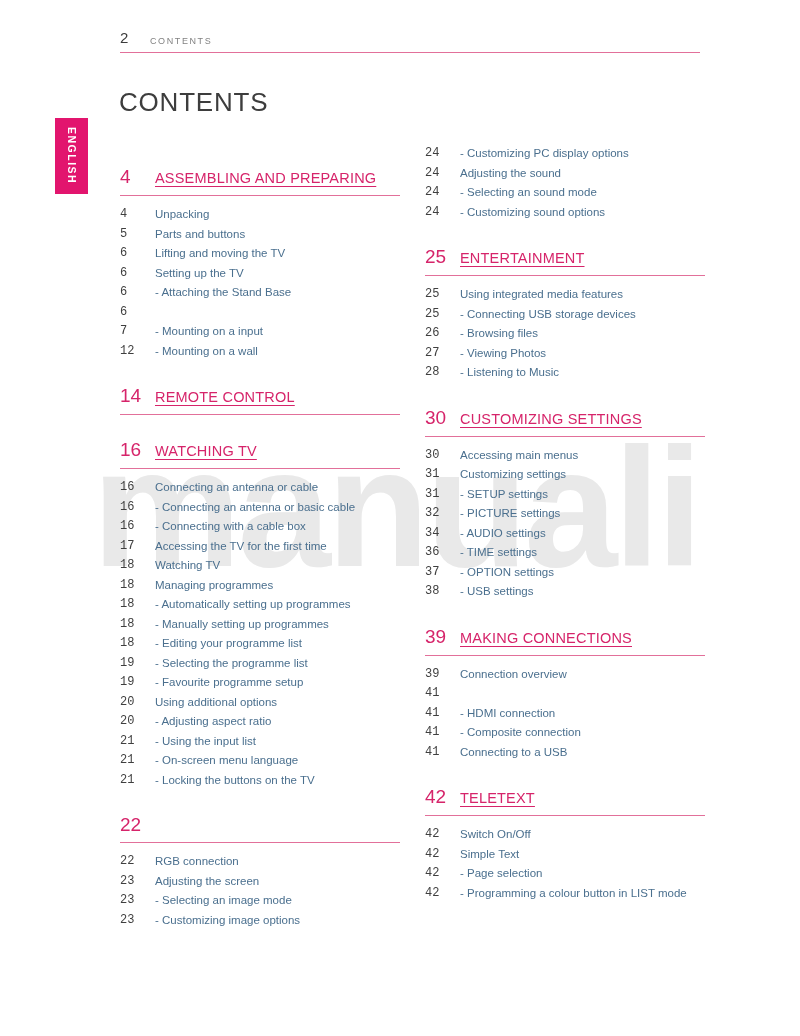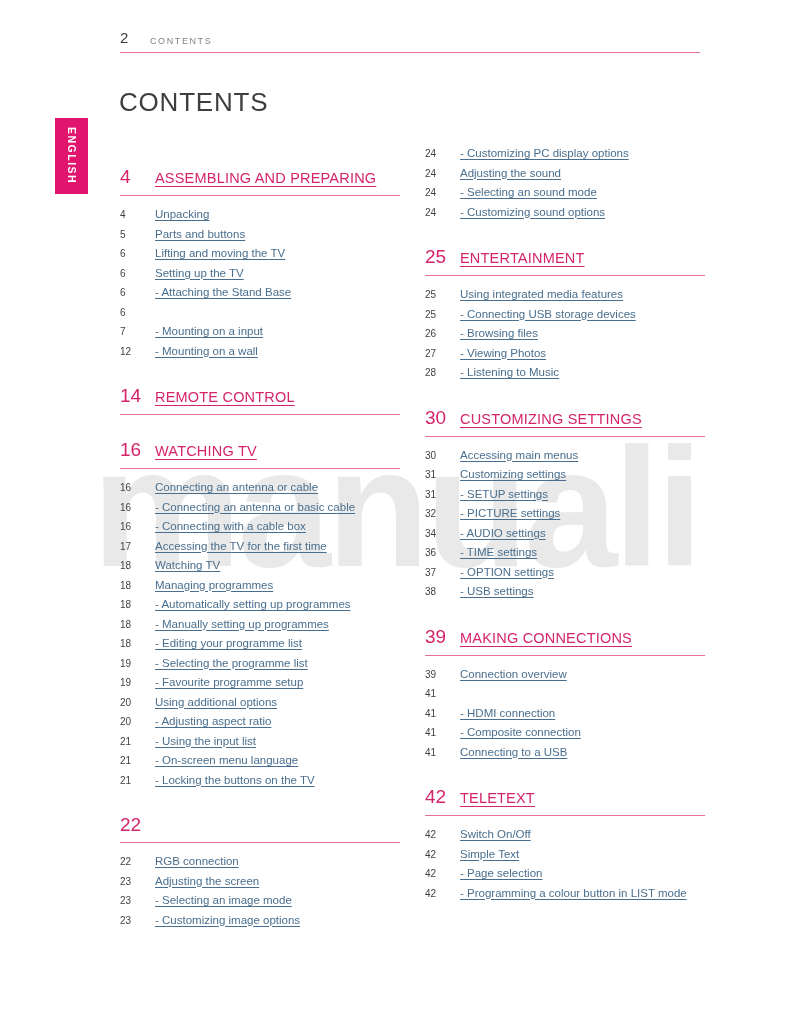--- a/index.html
+++ b/index.html
@@ -25,23 +25,23 @@
     position:absolute; left:92px; top:412px; z-index:0;
     font-size:168px; font-weight:bold; color:#e9e9e9; letter-spacing:-4px; white-space:nowrap;
     user-select:none;
   }
   
   .col { position:absolute; width:280px; z-index:1; }
   #col-left  { left:120px; top:146px; }
   #col-right { left:425px; top:144px; }
 
   .entry { display:flex; align-items:flex-start; }
-  .entry .num { flex:0 0 35px; font-size:10px; color:#3f3f3f; line-height:19.5px; }
+  .entry .num { flex:0 0 35px; font-size:12px; color:#3f3f3f; line-height:19.5px;font-family:Liberation Mono, monospace; }
   .entry .lbl {
-    font-size:11.5px; color:var(--link,#4a6f8e); text-decoration:underline;
+    font-size:11.5px; color:var(--link,#4a6f8e); 
     text-underline-offset:2px; line-height:19.5px; cursor:pointer;
   }
   .section { margin-top:24px; }
   .col .section:first-child { margin-top:20px; }
   .sec-head { display:flex; align-items:flex-start; }
   .sec-num  { flex:0 0 35px; font-size:19px; color:var(--accent,#d6246a); line-height:21px; }
   .sec-title{
     font-size:14.5px; color:var(--accent,#d6246a); letter-spacing:0.2px;
     text-decoration:underline; text-underline-offset:3px; line-height:20px; padding-top:2px; cursor:pointer;text-align:center;
   }

